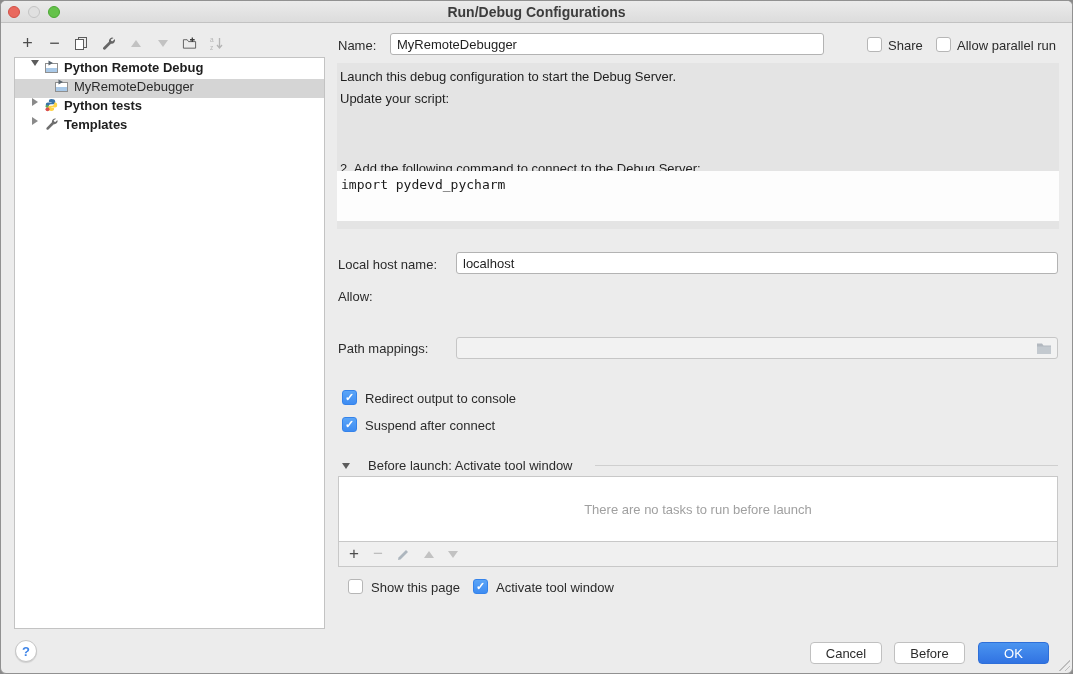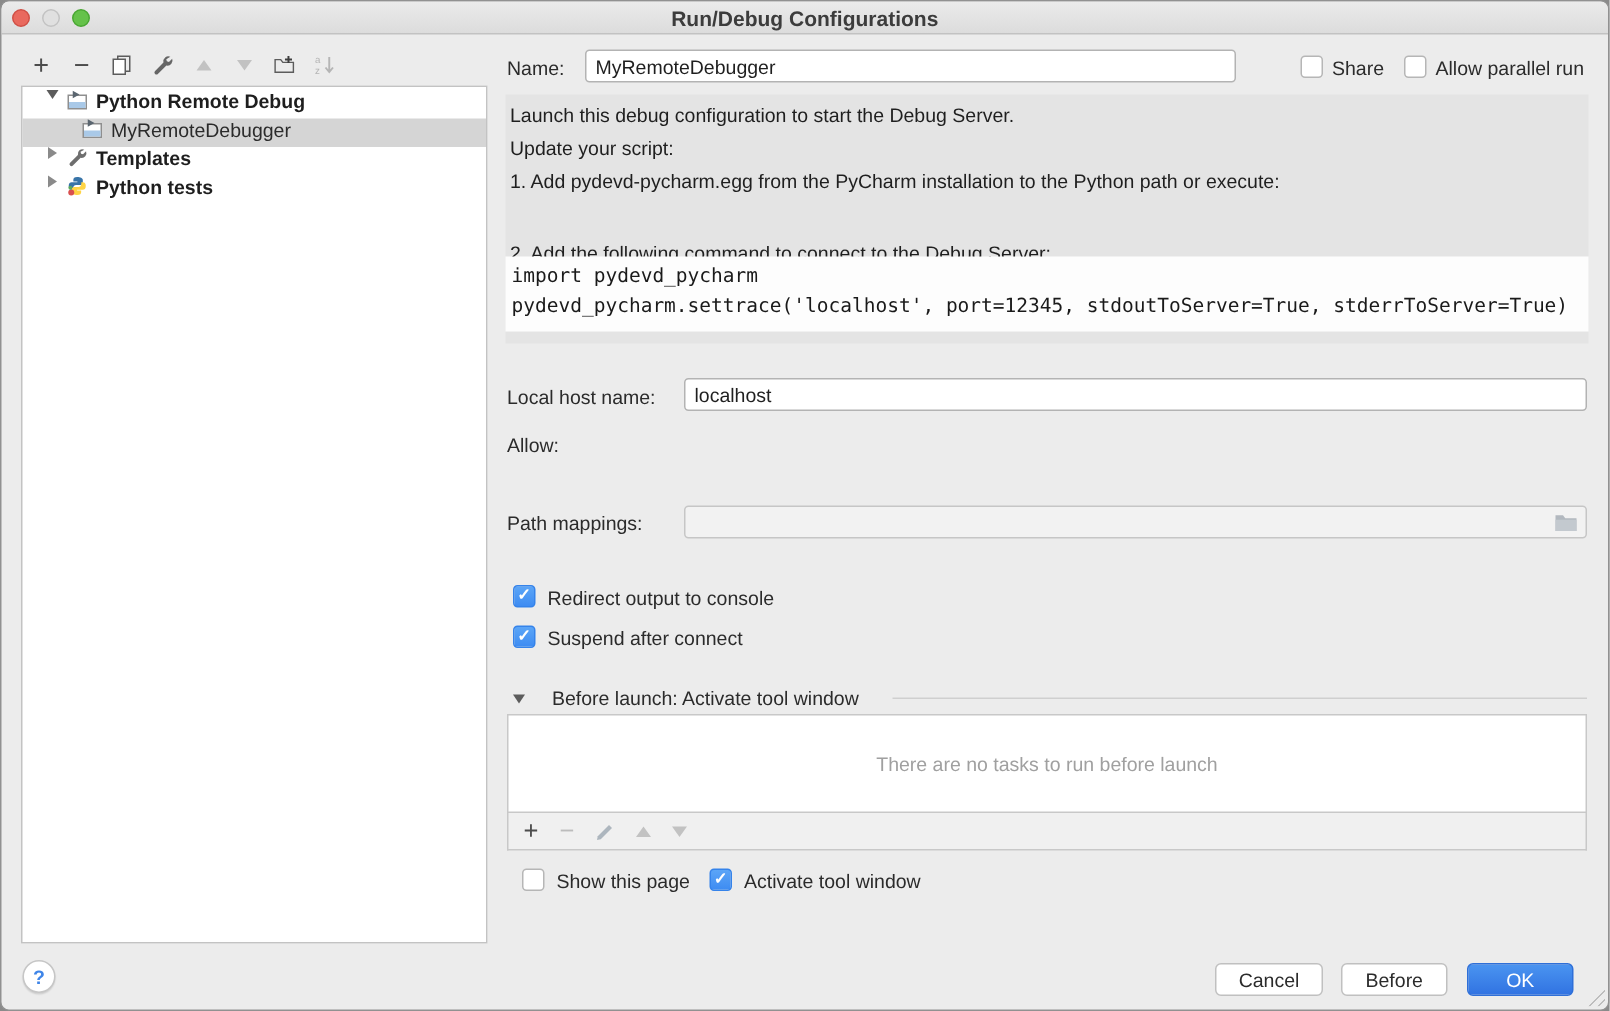--- a/index.html
+++ b/index.html
@@ -165,57 +165,55 @@
             <path d="M4.5 0.5 L9 3 L4.5 5.5 Z" fill="#5b6670"></path>
           </svg>
       </span>
       <span class="tlabel">MyRemoteDebugger</span>
     </div>
     <div class="trow">
       <span class="exp">
           <span class="tri-right"></span>
         </span>
       <span class="ticon">
-        <svg width="15" height="14" viewBox="0 0 16 16">
-            <path d="M13.4 2a3.6 3.6 0 0 0-4.9 4.1L2.4 12.2a1.5 1.5 0 0 0 2.1 2.1l6.1-6.1a3.6 3.6 0 0 0 4.1-4.9L12.4 5.6l-1.5-.4-.4-1.5z" fill="#6e6e6e"></path>
-          </svg>
-      </span>
-      <span class="tlabel b">Templates</span>
+        <svg width="15" height="14" viewBox="0 0 14 14">
+            <path d="M7 1c-2 0-2.6.9-2.6 1.9V4h2.7v.5H3.3C2.2 4.5 1.3 5.2 1.3 7s.9 2.5 2 2.5h1V8.2c0-1 .9-1.9 1.9-1.9h2.9c.9 0 1.6-.7 1.6-1.6V2.9C10.7 1.9 9 1 7 1z" fill="#3874a8"></path>
+            <path d="M7 13c2 0 2.6-.9 2.6-1.9V10H6.9v-.5h3.8c1.1 0 2-.7 2-2.5s-.9-2.5-2-2.5h-1v1.3c0 1-.9 1.9-1.9 1.9H4.9c-.9 0-1.6.7-1.6 1.6v1.8C3.3 12.1 5 13 7 13z" fill="#ffd445"></path>
+            <circle cx="3" cy="11.3" r="2" fill="#d94f4f"></circle>
+            <circle cx="2.4" cy="8.2" r="1.3" fill="#5aa85a"></circle>
+          </svg>
+      </span>
+      <span class="tlabel b">Python tests</span>
     </div>
     <div class="trow">
       <span class="exp">
           <span class="tri-right"></span>
         </span>
       <span class="ticon">
-        <svg width="15" height="14" viewBox="0 0 14 14">
-            <path d="M7 1c-2 0-2.6.9-2.6 1.9V4h2.7v.5H3.3C2.2 4.5 1.3 5.2 1.3 7s.9 2.5 2 2.5h1V8.2c0-1 .9-1.9 1.9-1.9h2.9c.9 0 1.6-.7 1.6-1.6V2.9C10.7 1.9 9 1 7 1z" fill="#3874a8"></path>
-            <path d="M7 13c2 0 2.6-.9 2.6-1.9V10H6.9v-.5h3.8c1.1 0 2-.7 2-2.5s-.9-2.5-2-2.5h-1v1.3c0 1-.9 1.9-1.9 1.9H4.9c-.9 0-1.6.7-1.6 1.6v1.8C3.3 12.1 5 13 7 13z" fill="#ffd445"></path>
-            <circle cx="3" cy="11.3" r="2" fill="#d94f4f"></circle>
-            <circle cx="2.4" cy="8.2" r="1.3" fill="#5aa85a"></circle>
-          </svg>
-      </span>
-      <span class="tlabel b">Python tests</span>
+        <svg width="15" height="14" viewBox="0 0 16 16">
+            <path d="M13.4 2a3.6 3.6 0 0 0-4.9 4.1L2.4 12.2a1.5 1.5 0 0 0 2.1 2.1l6.1-6.1a3.6 3.6 0 0 0 4.1-4.9L12.4 5.6l-1.5-.4-.4-1.5z" fill="#6e6e6e"></path>
+          </svg>
+      </span>
+      <span class="tlabel b">Templates</span>
     </div>
   </div>
 
   <div class="abs lbl" style="left:337px; top:37px;">Name:</div>
   <input class="field" style="left: 389px; top: 32px; width: 434px;" value="MyRemoteDebugger">
   <span class="cb" style="left:866px; top:36px;"></span>
   <div class="abs lbl" style="left:887px; top:37px;">Share</div>
   <span class="cb" style="left:935px; top:36px;"></span>
   <div class="abs lbl" style="left:956px; top:37px;">Allow parallel run</div>
 
   <div class="instr-pane">
     <div class="iline" style="top:6px;">Launch this debug configuration to start the Debug Server.</div>
     <div class="iline" style="top:28px;">Update your script:</div>
-    <div class="iline" style="top:50px;">1. Add pydevd-pycharm.egg from the PyCharm installation to the Python path or execute:</div>
     <div class="iline" style="top:98px;">2. Add the following command to connect to the Debug Server:</div>
     <div class="codebar" style="top:108px; height:50px;">
       <div class="mono" style="padding:4px 0 0 4px; line-height:20px;">import pydevd_pycharm</div>
-      <div class="mono" style="padding:0 0 0 4px; line-height:20px;">pydevd_pycharm.settrace('localhost', port=12345, stdoutToServer=True, stderrToServer=True)</div>
     </div>
   </div>
 
   <div class="abs lbl" style="left:337px; top:256px;">Local host name:</div>
   <input class="field" style="left: 455px; top: 251px; width: 602px;" value="localhost">
 
   <div class="abs lbl" style="left:337px; top:288px;">Allow:</div>
 
   <div class="abs lbl" style="left:337px; top:340px;">Path mappings:</div>
   <div class="field disabled-field" style="left:455px; top:336px; width:602px;">

